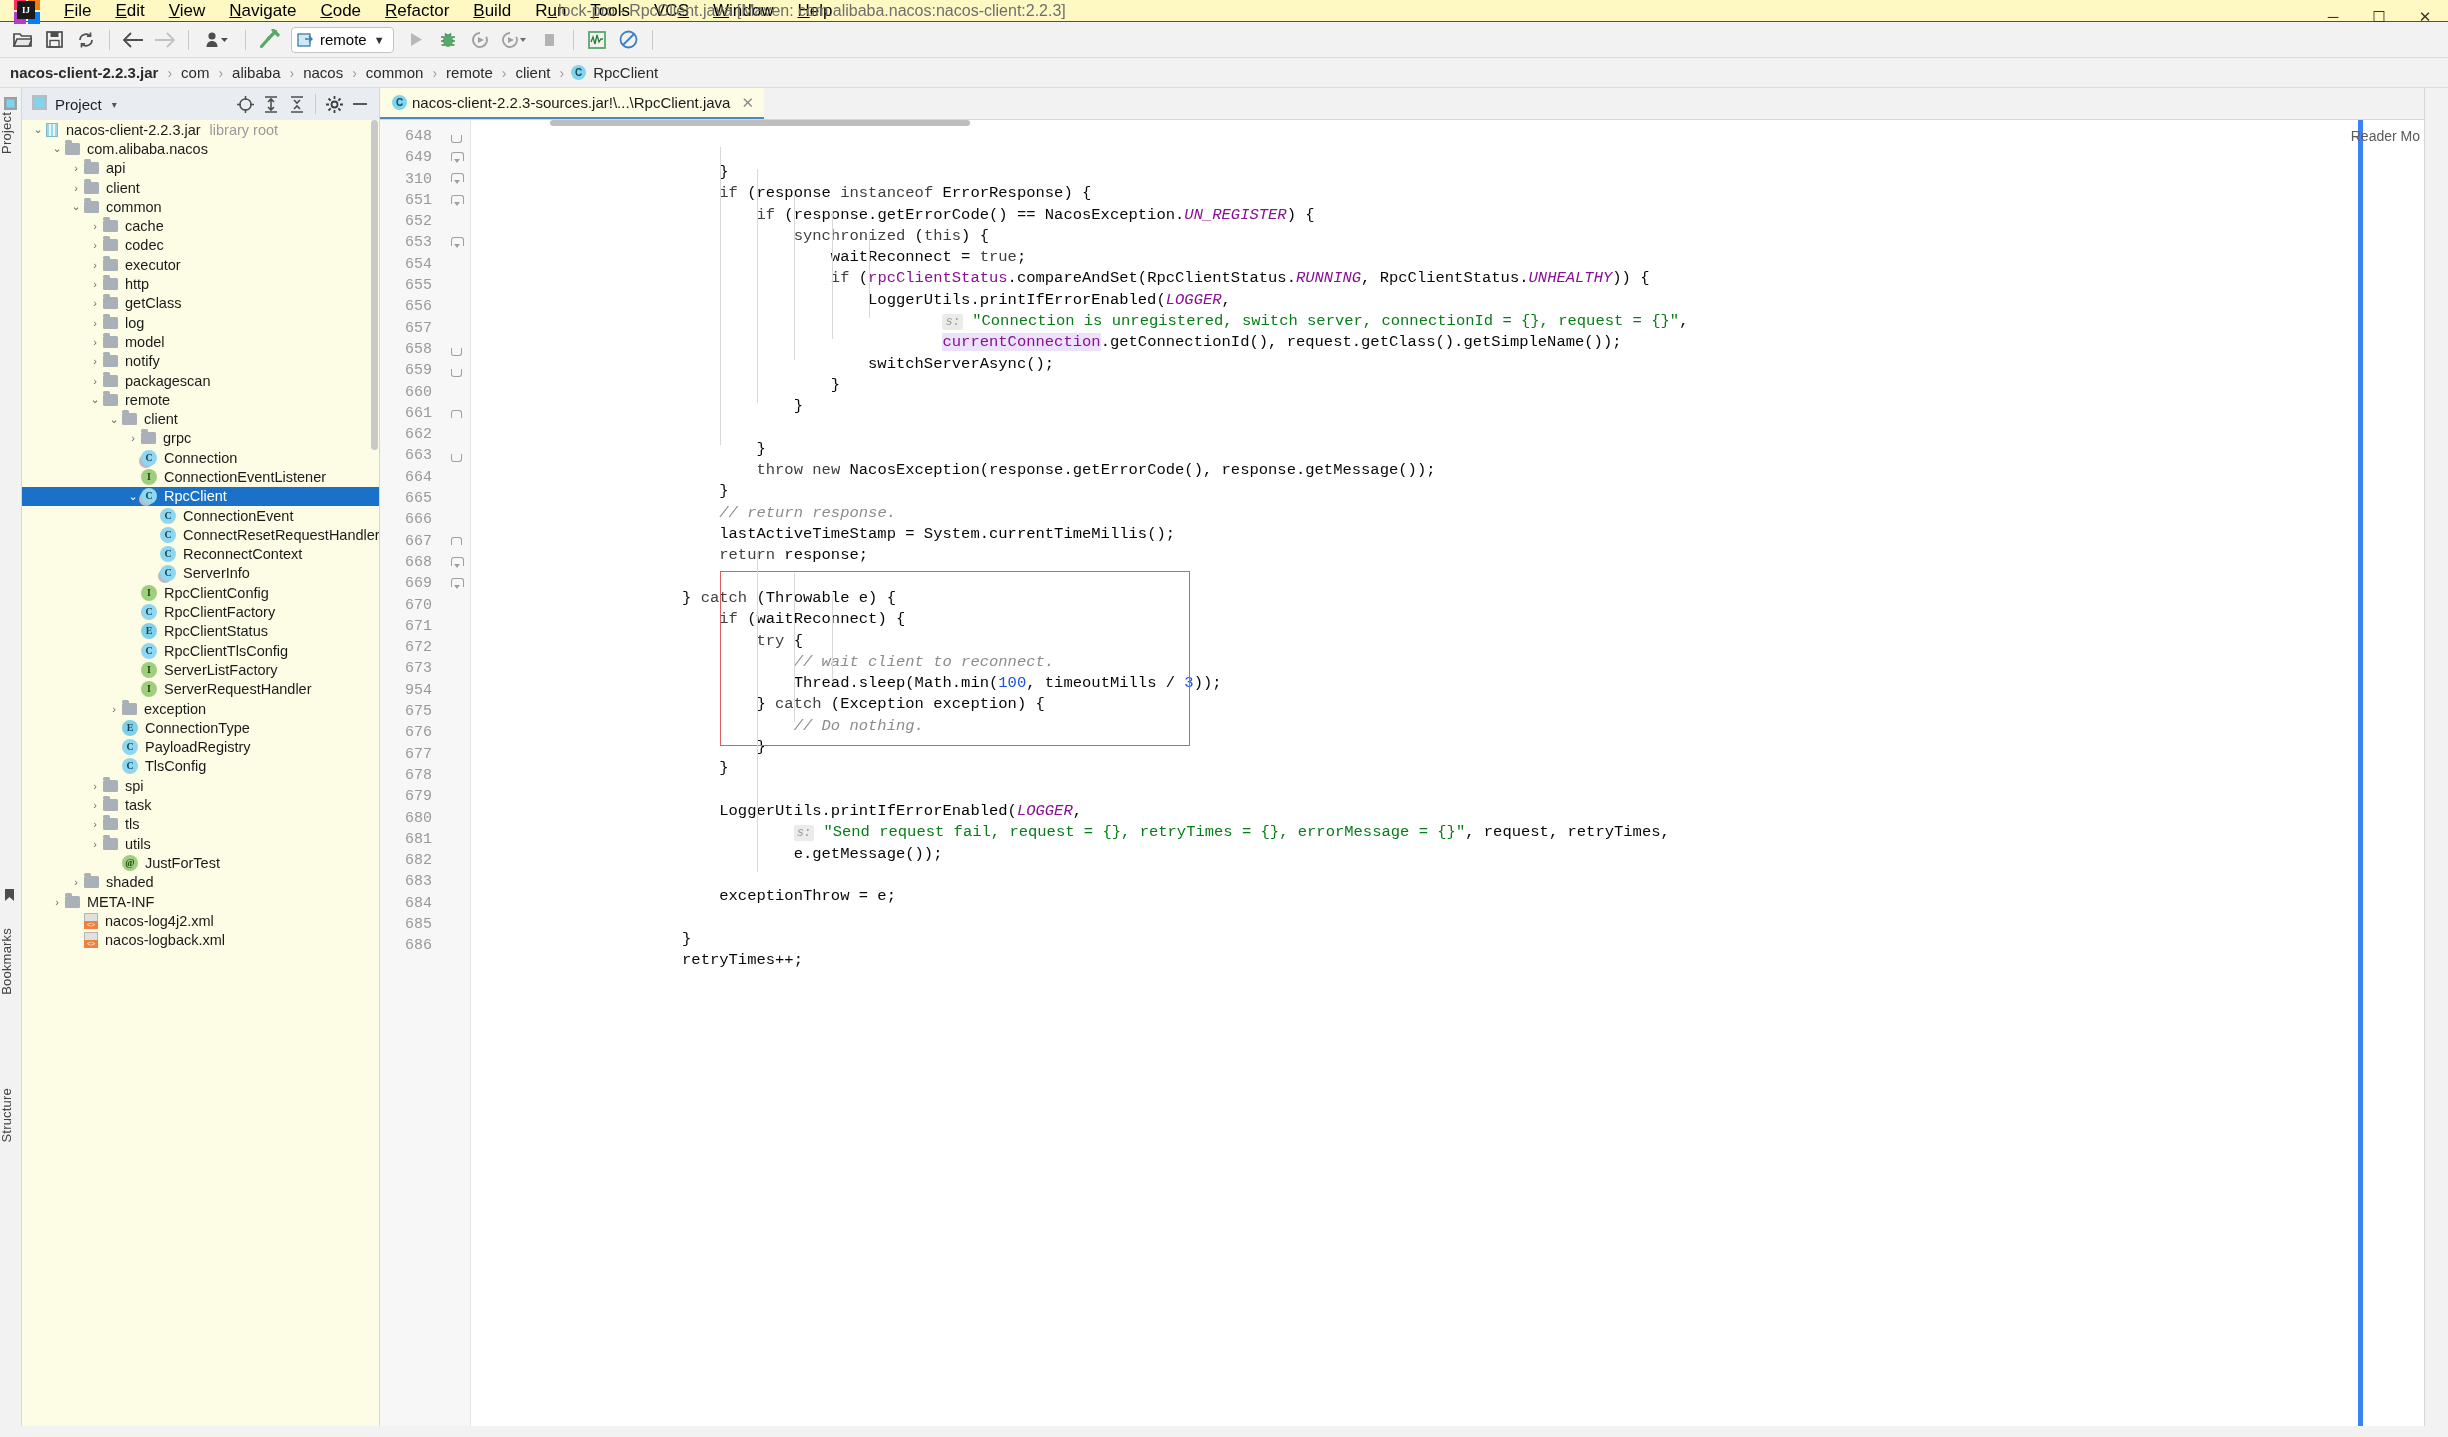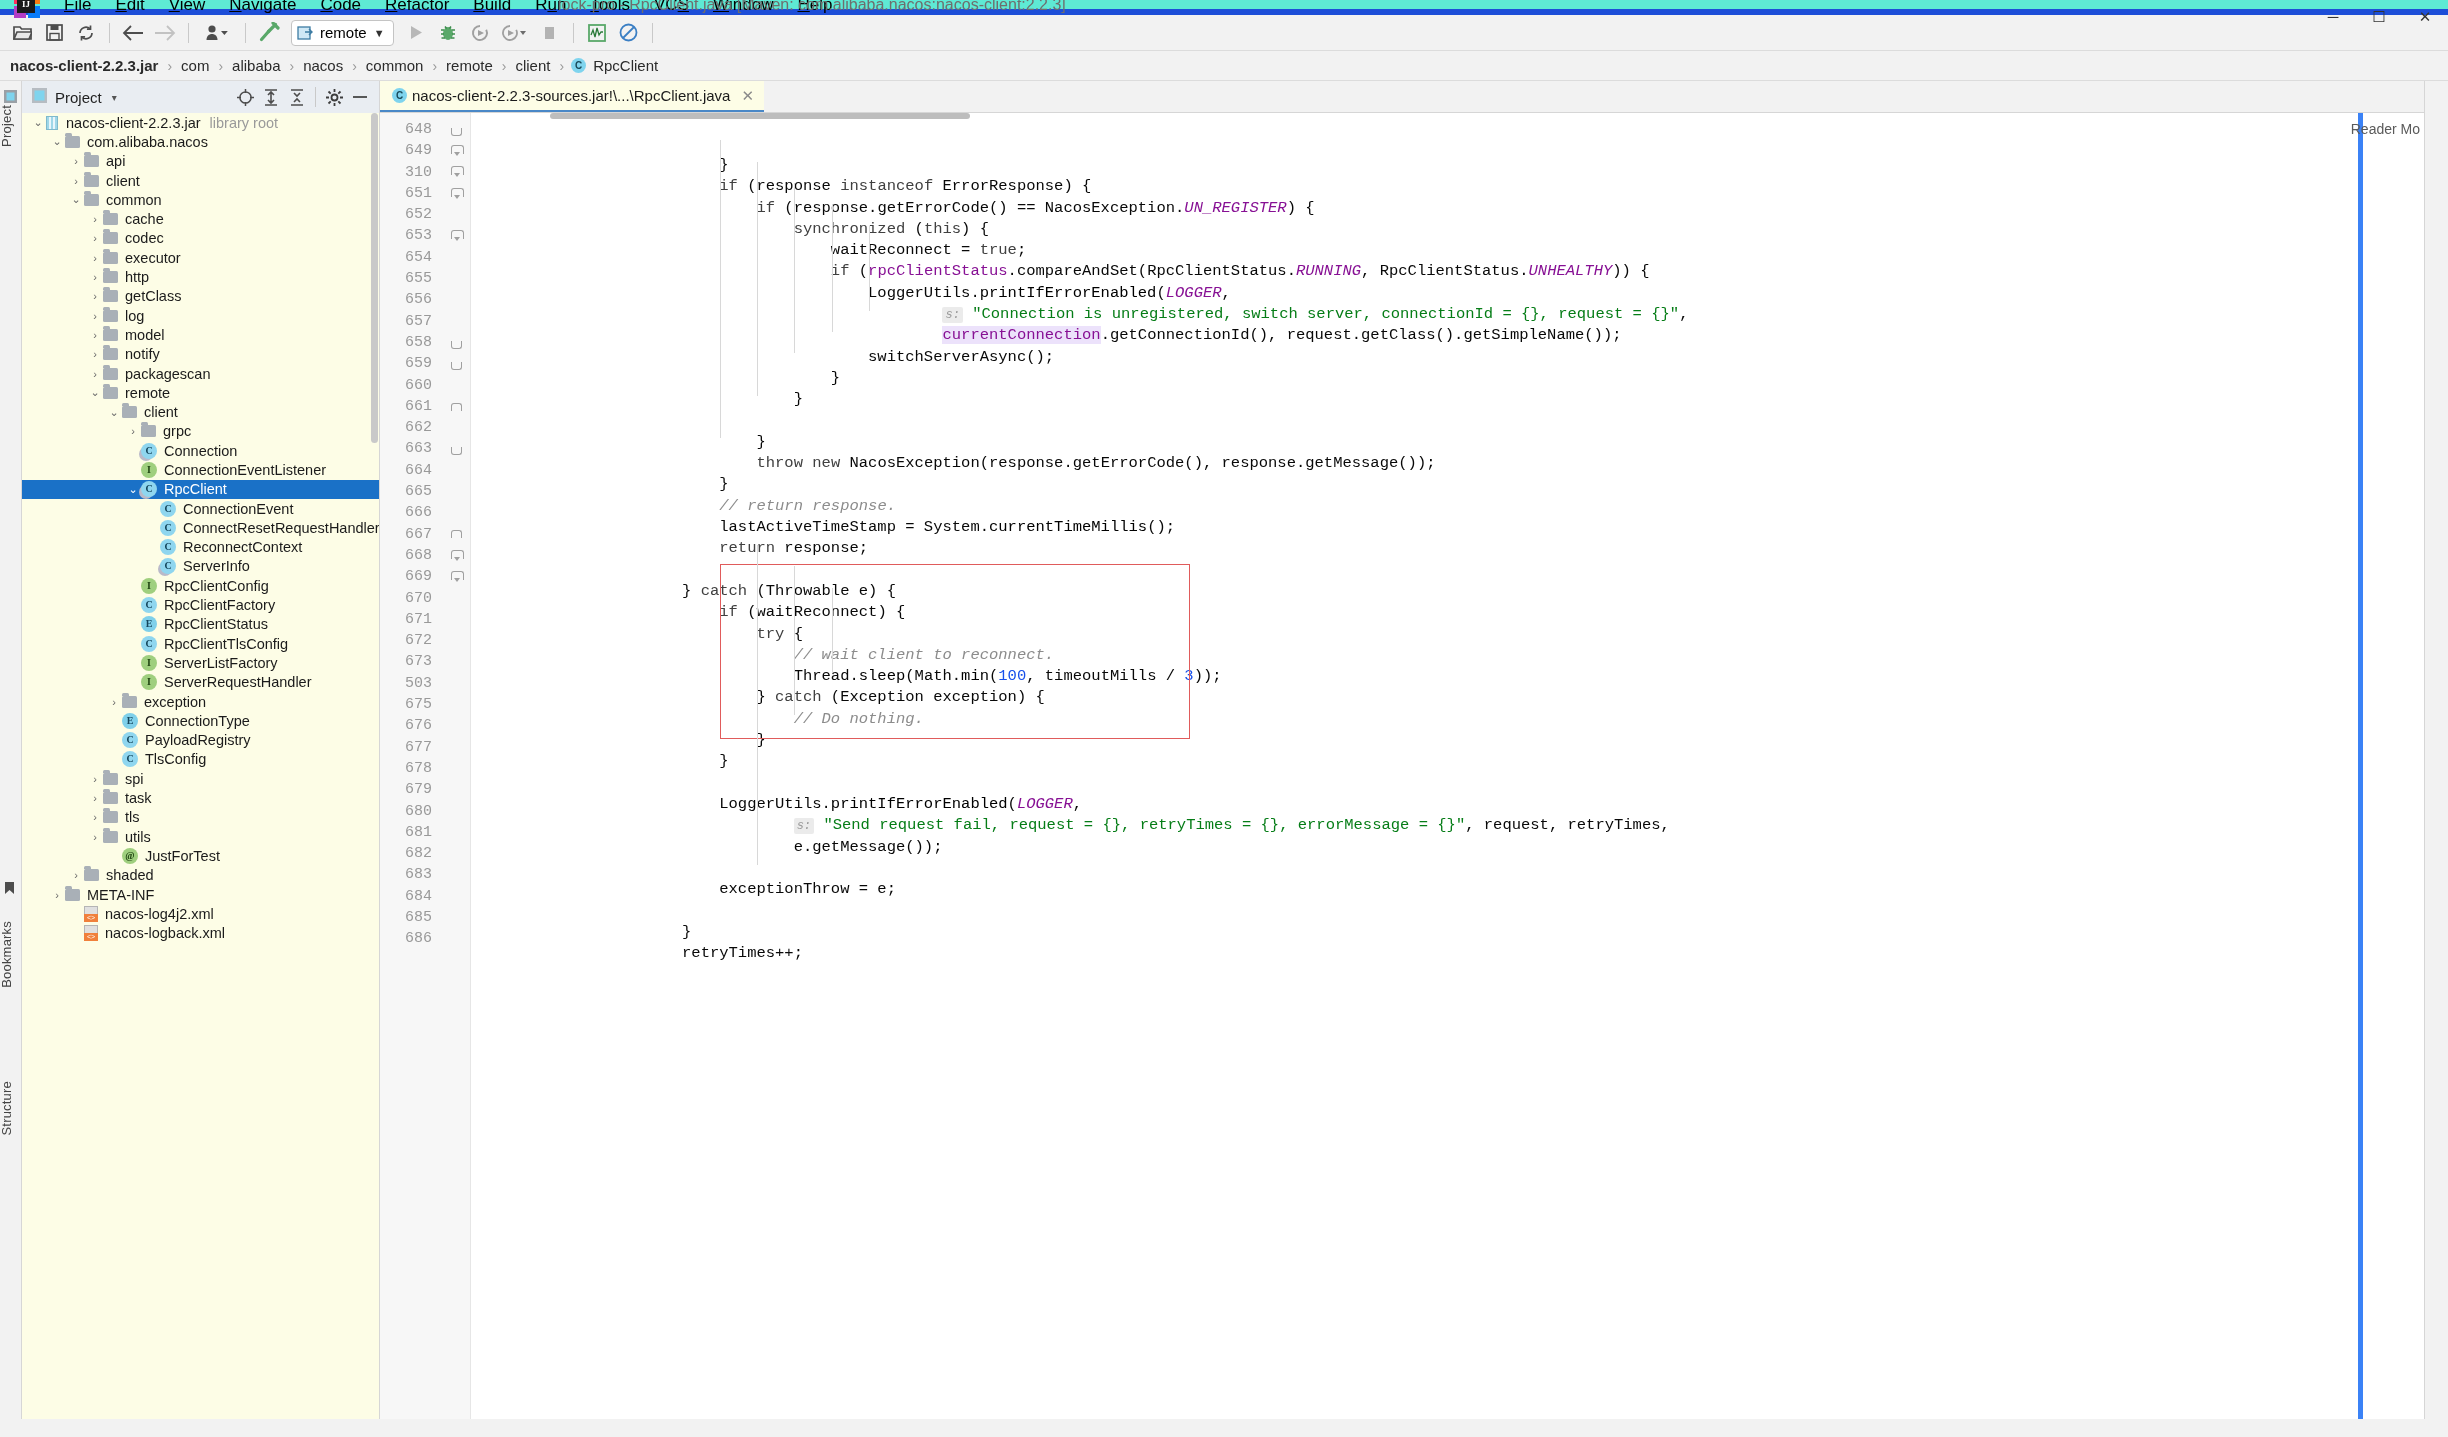--- a/index.html
+++ b/index.html
@@ -1,21 +1,21 @@
 <!DOCTYPE html>
 <html><head>
 <meta charset="utf-8">
 <style>
   * { box-sizing: border-box; margin:0; padding:0; }
   html,body { width:2448px; height:1437px; overflow:hidden; background:#f2f2f2;
     font-family:"Liberation Sans", sans-serif; }
 
   
-  #titlebar { height:15px; background:#5eead4; display:flex; align-items:center;
-    position:relative; border-bottom:6px solid #1d4ed8; }
+  #titlebar { height:22px; background:#fef9c3; display:flex; align-items:center;
+    position:relative; border-bottom:1px solid #1d4ed8; }
   #app-logo { width:26px; height:26px; margin-left:14px; margin-right:12px; position:relative; flex:none; }
   #app-logo .q { position:absolute; width:12px; height:12px; }
   #app-logo .q1{left:0;top:0;background:#fe315d;}
   #app-logo .q2{right:0;top:0;background:#f97a12;}
   #app-logo .q3{left:0;bottom:0;background:#b33dc5;}
   #app-logo .q4{right:0;bottom:0;background:#087cfa;}
   #app-logo .ij { position:absolute; left:3px; top:3px; width:18px; height:18px;
      background:#1a1a1a; color:#fff; font-size:9px; font-weight:bold; text-align:center;
      line-height:18px; font-family:"Liberation Serif", serif;}
   .menu-item { font-size:17px; color:#000; padding:3px 12px; cursor:default; }
@@ -649,21 +649,21 @@
           <div>664</div>
           <div>665</div>
           <div>666</div>
           <div>667</div>
           <div>668</div>
           <div>669</div>
           <div>670</div>
           <div>671</div>
           <div>672</div>
           <div>673</div>
-          <div>503</div>
+          <div>954</div>
           <div>675</div>
           <div>676</div>
           <div>677</div>
           <div>678</div>
           <div>679</div>
           <div>680</div>
           <div>681</div>
           <div>682</div>
           <div>683</div>
           <div>684</div>

